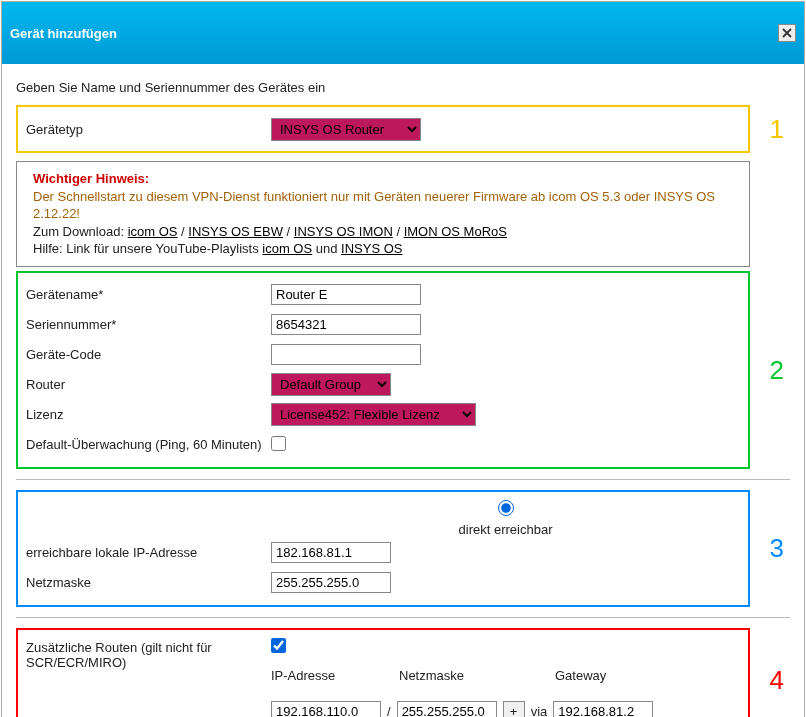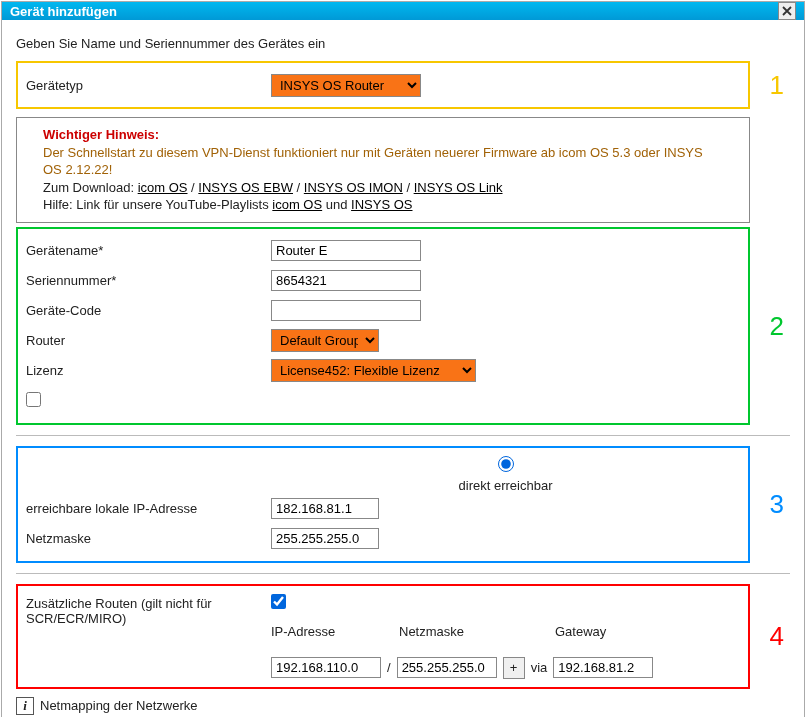--- a/index.html
+++ b/index.html
@@ -1,42 +1,42 @@
 <!DOCTYPE html>
 <html><head>
 <meta charset="utf-8">
 <style>
   * { box-sizing: border-box; margin: 0; padding: 0; }
   body { font-family: Arial, Helvetica, sans-serif; font-size: 13px; color: #222; background: #fff; padding: 1px; }
   .dialog { border: 1px solid #aaa; width: 804px; }
-  .titlebar { background: linear-gradient(#00b8f0,#0099d6); color: #fff; font-weight: bold; padding: 0 8px; display:flex; justify-content: space-between; align-items:center; }
+  .titlebar { background: linear-gradient(#00b8f0,#0099d6); color: #fff; font-weight: bold; padding: 22px 8px; display:flex; justify-content: space-between; align-items:center; }
   .titlebar .close { width: 18px; height: 18px; background:#eee; border:1px solid #888; color:#222; display:flex; align-items:center; justify-content:center; font-size:11px; cursor:pointer; }
   .body { padding: 10px 14px 14px 14px; }
   .intro { margin: 6px 0 10px 0; }
   .section { position: relative; padding-right: 40px; margin-bottom: 8px; }
   .box { border: 2px solid; padding: 6px 8px; }
   .box.yellow { border-color: #f7c700; }
   .box.green  { border-color: #00c72e; }
   .box.blue   { border-color: #008cff; }
   .box.red    { border-color: #ff0000; }
   .num { position: absolute; right: 6px; top: 50%; transform: translateY(-50%); font-size: 26px; font-weight: 500; }
   .num.yellow { color: #f7c700; }
   .num.green  { color: #00c72e; }
   .num.blue   { color: #008cff; }
   .num.red    { color: #ff0000; }
   .row { display:flex; align-items:center; min-height: 28px; margin: 2px 0; }
   .row .lbl { width: 245px; flex-shrink:0; }
   .row .fld { flex: 1; }
   select, input[type=text] { font-family: inherit; font-size: 13px; padding: 2px 4px; border:1px solid #888; background:#fff; }
-  select { background:#f97316; }
+  select { background:#be185d; }
   .w-150 { width: 150px; }
-  .w-120 { width: 108px; }
+  .w-120 { width: 120px; }
   .w-110 { width: 110px; }
   .w-100 { width: 100px; }
-  .hintbox { border:1px solid #888; padding: 8px 26px; margin-top: 6px; margin-right: 40px; line-height: 1.35; }
+  .hintbox { border:1px solid #888; padding: 8px 16px; margin-top: 6px; margin-right: 40px; line-height: 1.35; }
   .hint-title { color: #c00; font-weight: bold; }
   .hint-green { color: #a16207; }
   a { color:#000; }
   hr.sep { border: none; border-top: 1px solid #bbb; margin: 10px 0; }
   .radio-row { display:flex; align-items:center; gap:6px; margin: 0 0; flex-direction: column; }
   input[type=radio] { accent-color:#0066dd; width:16px; height:16px; }
   input[type=checkbox] { accent-color:#0066dd; width:15px; height:15px; }
   .routes-line { display:flex; align-items:center; gap:6px; margin-top:18px; }
   .col-hdrs { display:flex; gap:6px; font-size:13px; margin-bottom:2px; }
   .col-hdrs span.h1 { width:110px; }
@@ -77,21 +77,21 @@
     </div>
 
     <div class="hintbox">
       <div class="hint-title">Wichtiger Hinweis:</div>
       <div class="hint-green">Der Schnellstart zu diesem VPN-Dienst funktioniert nur mit Geräten neuerer Firmware ab icom OS 5.3 oder INSYS OS 2.12.22!</div>
       <div>
         <span>Zum Download: </span>
         <a href="#">icom OS</a> /
         <a href="#">INSYS OS EBW</a> /
         <a href="#">INSYS OS IMON</a> /
-        <a href="#">INSYS OS Link</a>
+        <a href="#">IMON OS MoRoS</a>
       </div>
       <div>
         <span>Hilfe: Link für unsere YouTube-Playlists </span>
         <a href="#">icom OS</a><span> und </span><a href="#">INSYS OS</a>
       </div>
     </div>
 
     <div class="section" style="margin-top:4px;">
       <div class="box green">
         <div class="row">
@@ -108,20 +108,21 @@
         </div>
         <div class="row">
           <div class="lbl">Router</div>
           <div class="fld"><select class="w-120"><option>Default Group</option></select></div>
         </div>
         <div class="row">
           <div class="lbl">Lizenz</div>
           <div class="fld"><select style="width:205px"><option>License452: Flexible Lizenz</option></select></div>
         </div>
         <div class="row">
+          <div class="lbl">Default-Überwachung (Ping, 60 Minuten)</div>
           <div class="fld"><input type="checkbox" style=""></div>
         </div>
       </div>
       <div class="num green">2</div>
     </div>
 
     <hr class="sep">
 
     <div class="section">
       <div class="box blue">

